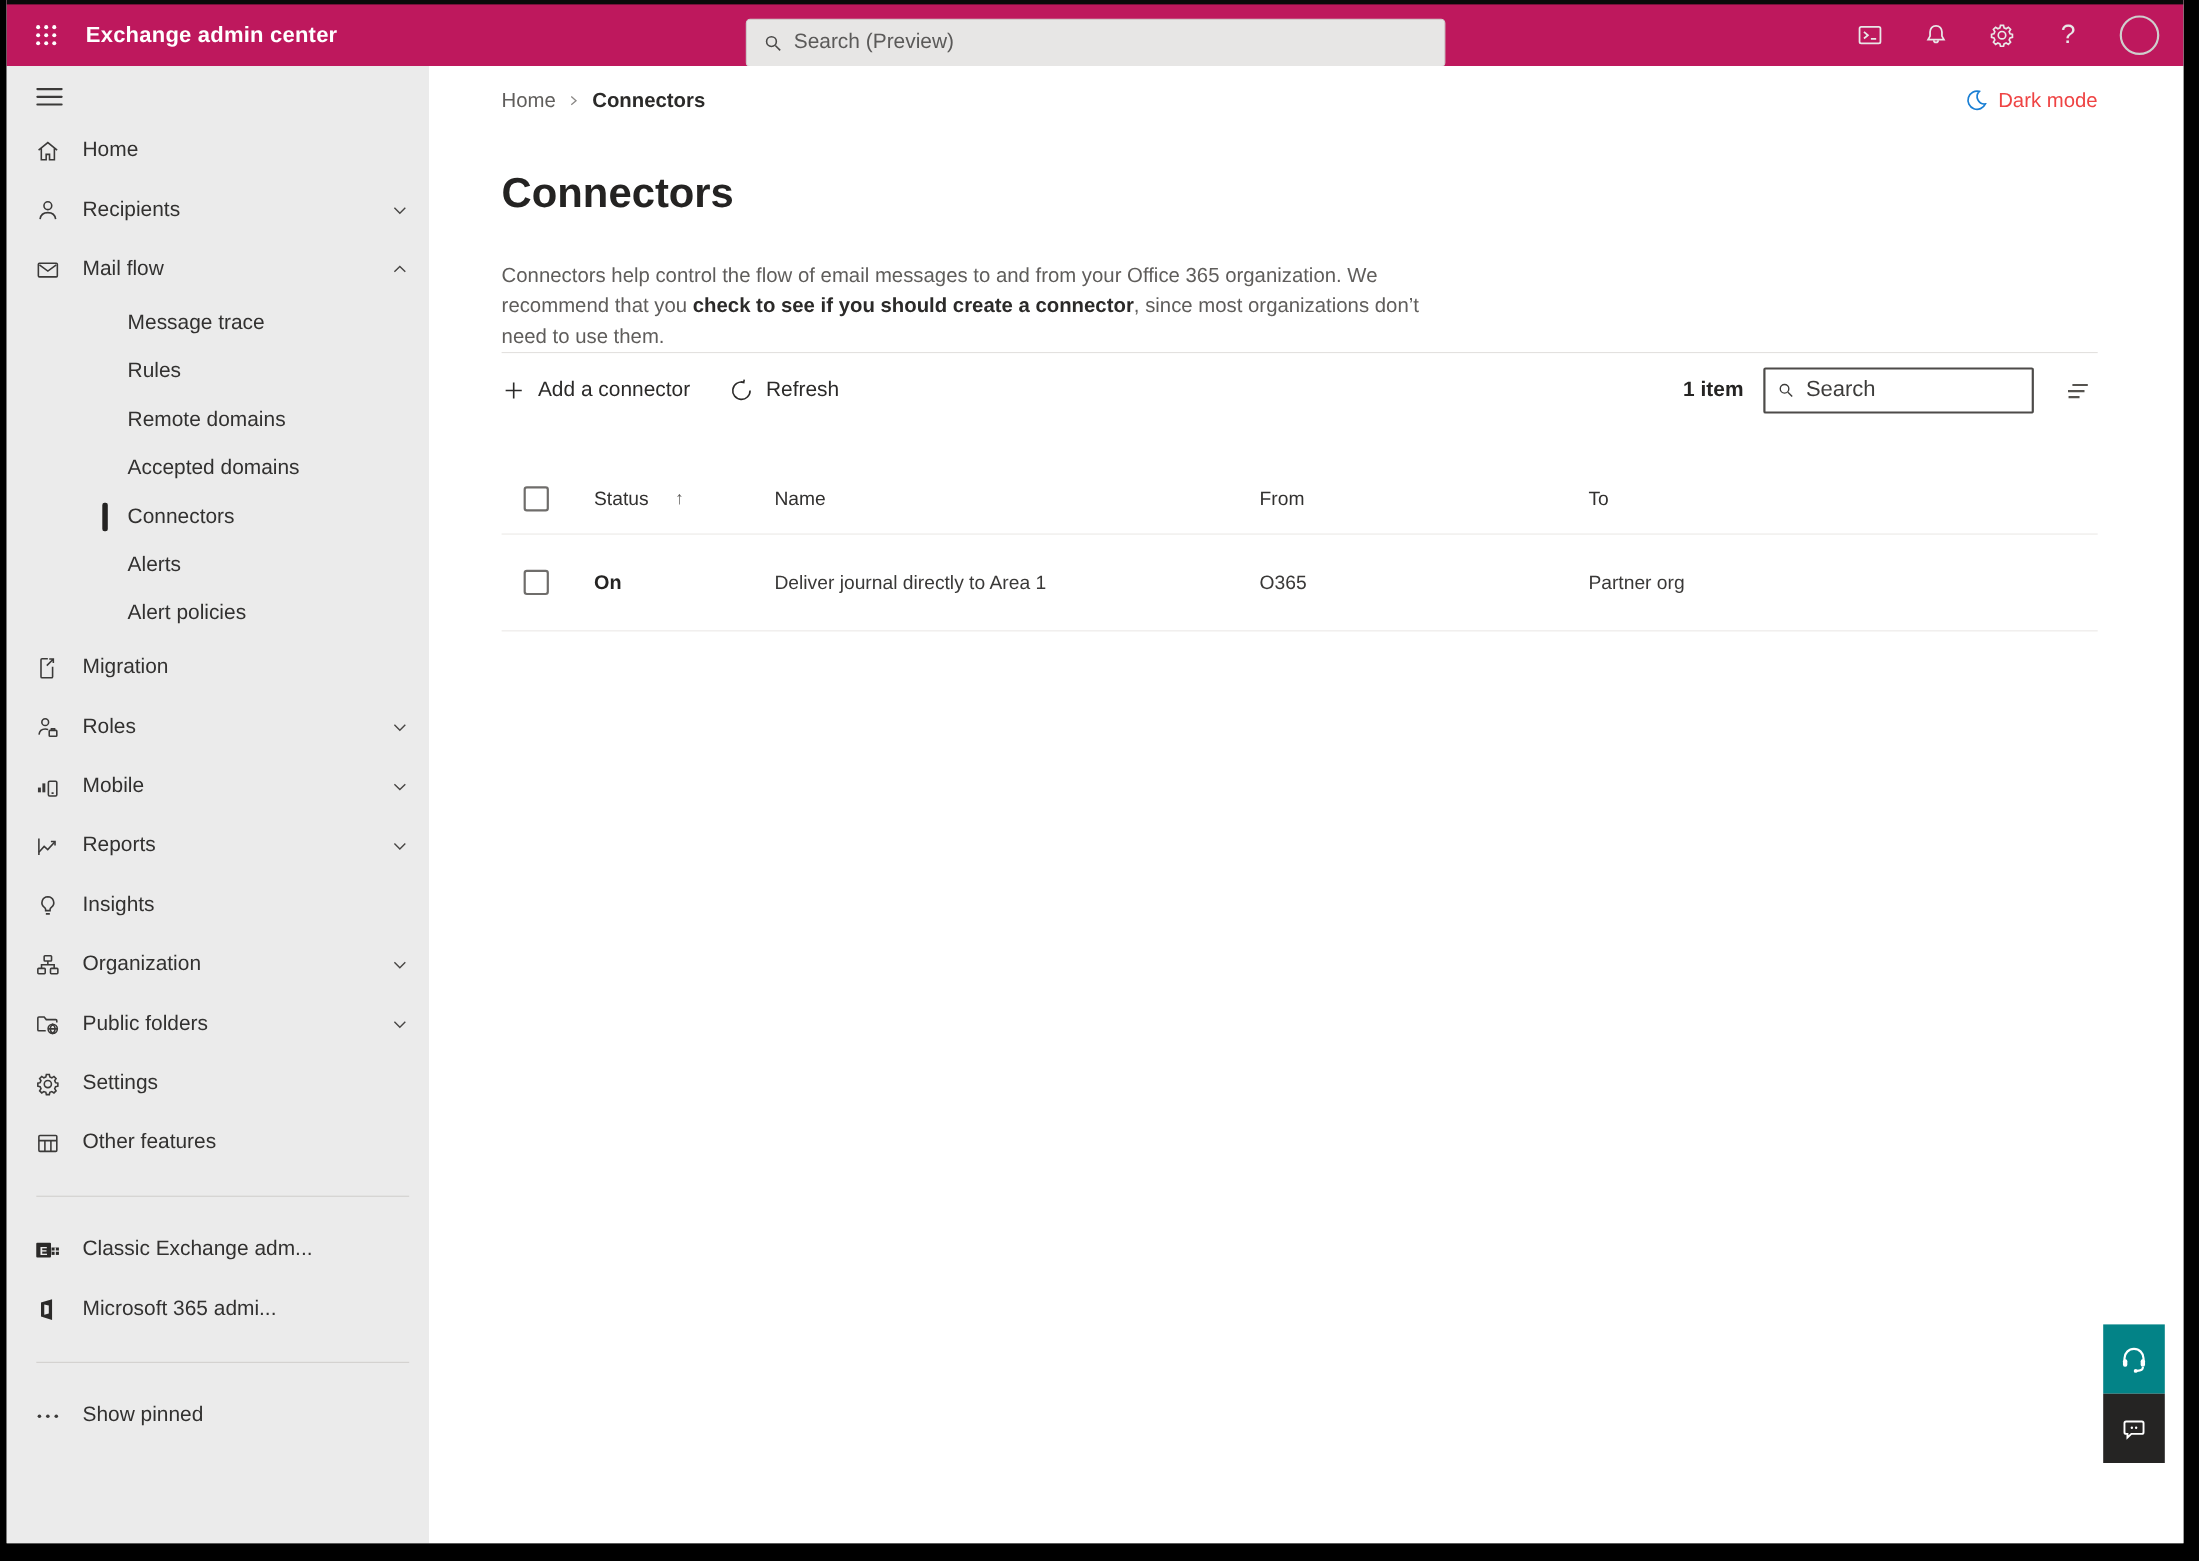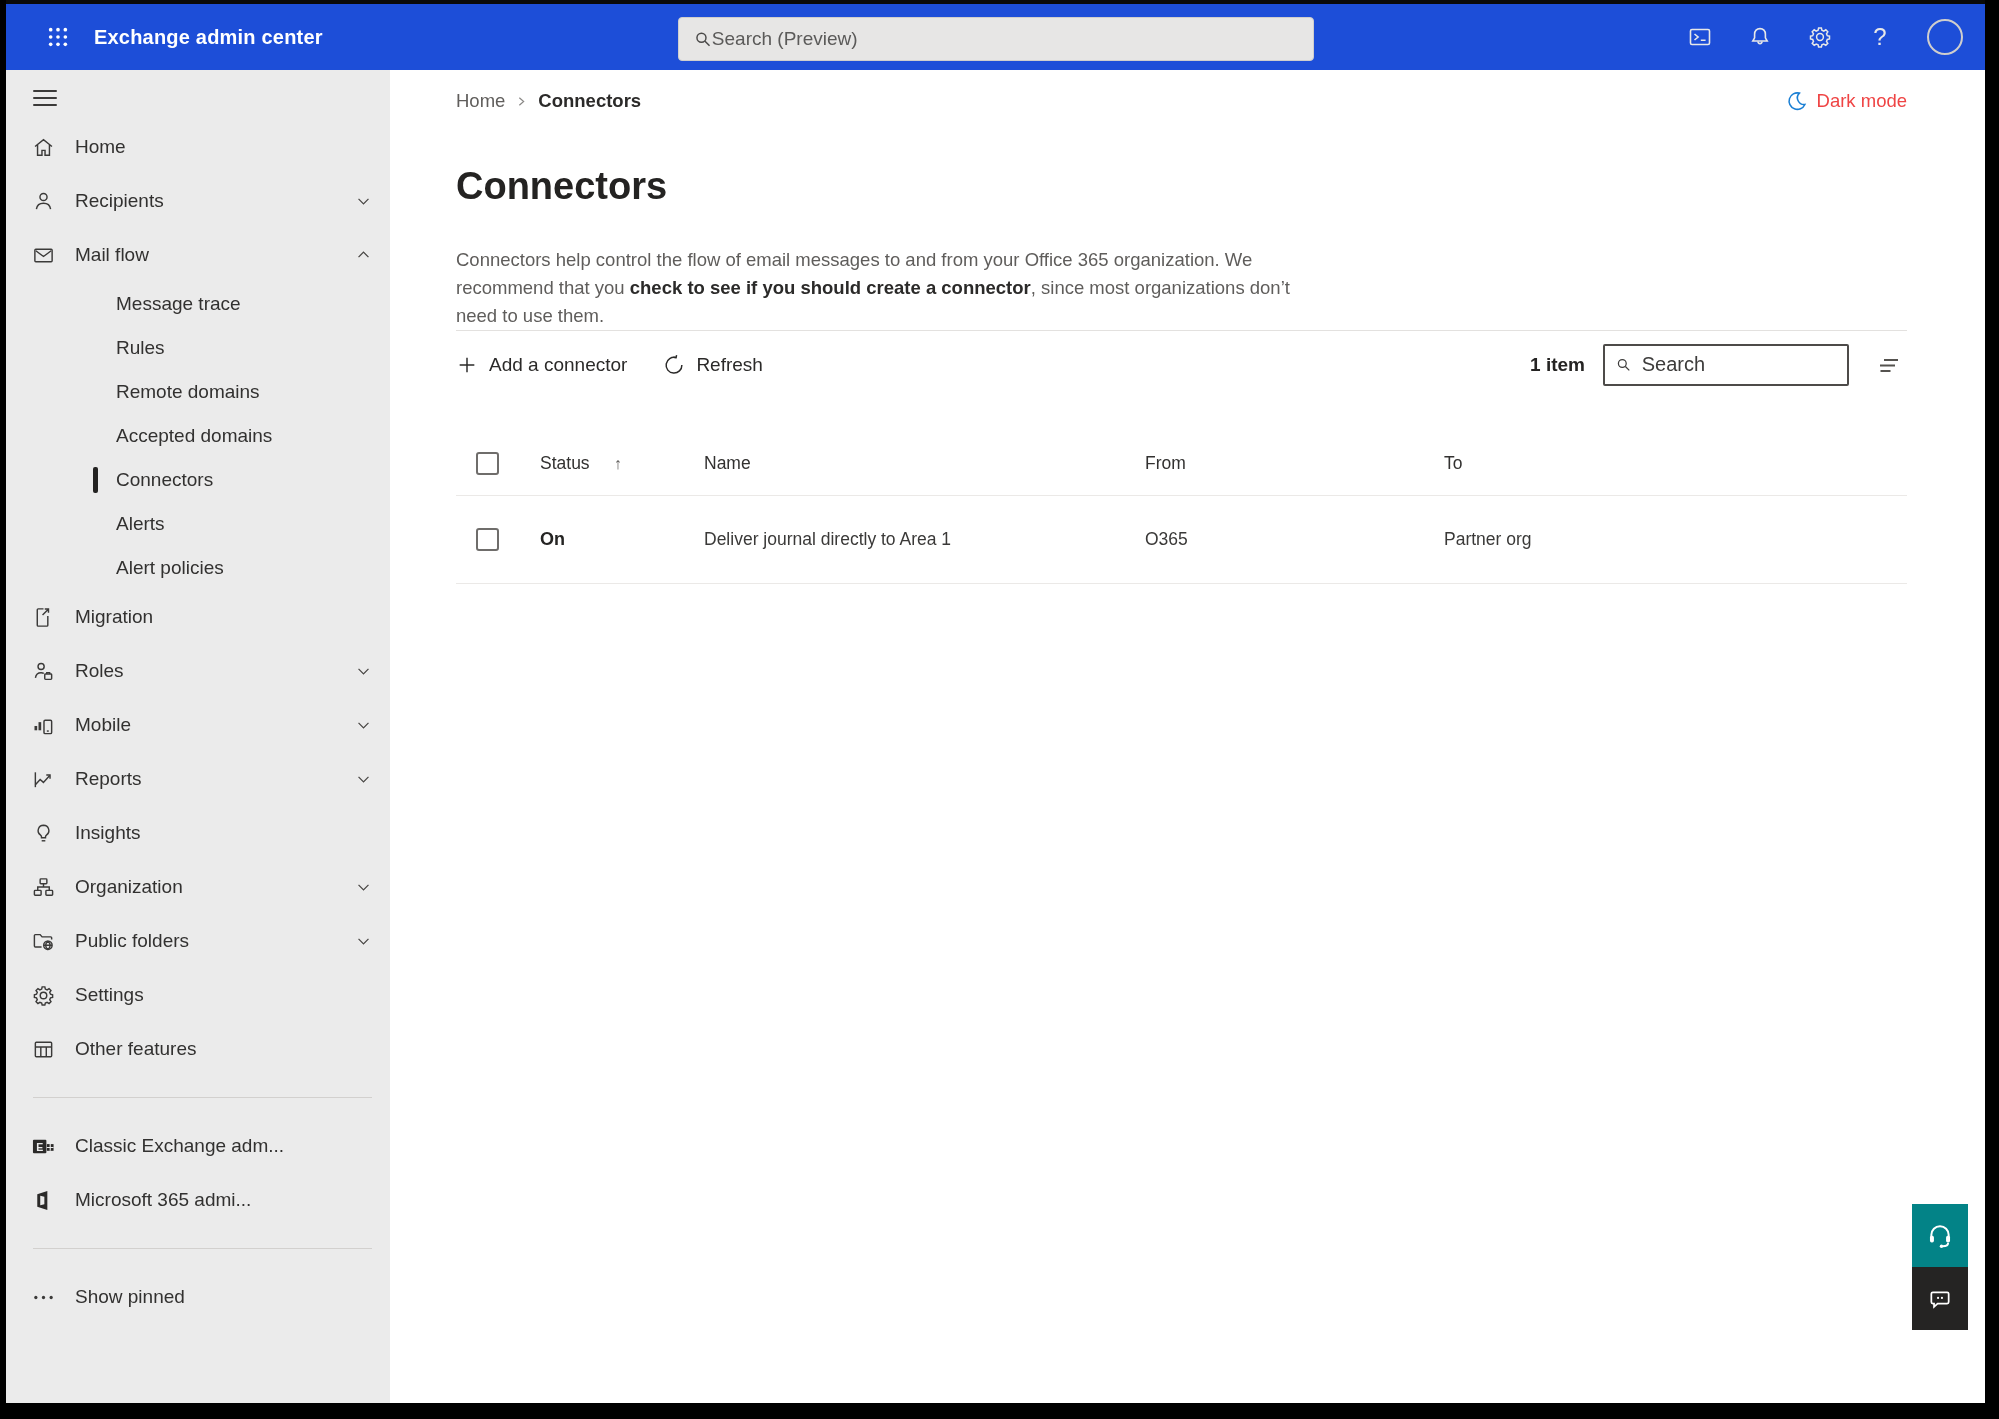--- a/index.html
+++ b/index.html
@@ -2,28 +2,28 @@
 <html><head>
 <meta charset="utf-8">
 <style>
   * { margin:0; padding:0; box-sizing:border-box; }
   html,body { width:1999px; height:1419px; background:#000; overflow:hidden;
     font-family:"Liberation Sans","DejaVu Sans",sans-serif; }
   .screen { position:absolute; left:6px; top:0; width:1979px; height:1403px;
     background:#fff; display:flex; flex-direction:column; overflow:hidden; }
 
   
-  .topbar { height:70px; background:#1d4ed8; border-top:4px solid #0a0a0a;
-    display:flex; align-items:center; position:relative; flex:0 0 auto;padding-left:16px; }
+  .topbar { height:60px; background:#be185d; border-top:4px solid #0a0a0a;
+    display:flex; align-items:center; position:relative; flex:0 0 auto; }
   .topbar-left { display:flex; align-items:center; gap:16px; padding-left:16px; }
   .waffle-btn { width:40px; height:40px; display:flex; align-items:center; justify-content:center; cursor:pointer; }
   .app-title { color:#fff; font-size:20px; font-weight:700; letter-spacing:.2px; }
   .top-search { position:absolute; left:50%; transform:translateX(-50%); top:13px;
     width:636px; height:44px; background:#e7e6e5; border-radius:4px;
-    display:flex; align-items:center; padding:0 14px; border:1px solid #cfcecd; }
+    display:flex; align-items:center; padding:0 14px; gap:10px; border:1px solid #cfcecd; }
   .top-search input { border:none; outline:none; background:transparent; width:100%;
     font-size:19px; color:#252423; font-family:inherit; }
   .top-search input::placeholder { color:#5b5a59; }
   .topbar-right { margin-left:auto; display:flex; align-items:center; gap:34px; padding-right:22px; }
   .tb-icon { width:26px; height:26px; display:flex; align-items:center; justify-content:center; cursor:pointer; }
   .help-glyph { color:#e8e8e8; font-size:24px; font-weight:400; }
   .avatar { width:36px; height:36px; border-radius:50%; border:2px solid #cfcecd; cursor:pointer; }
 
   
   .app-body { flex:1; display:flex; min-height:0; }

